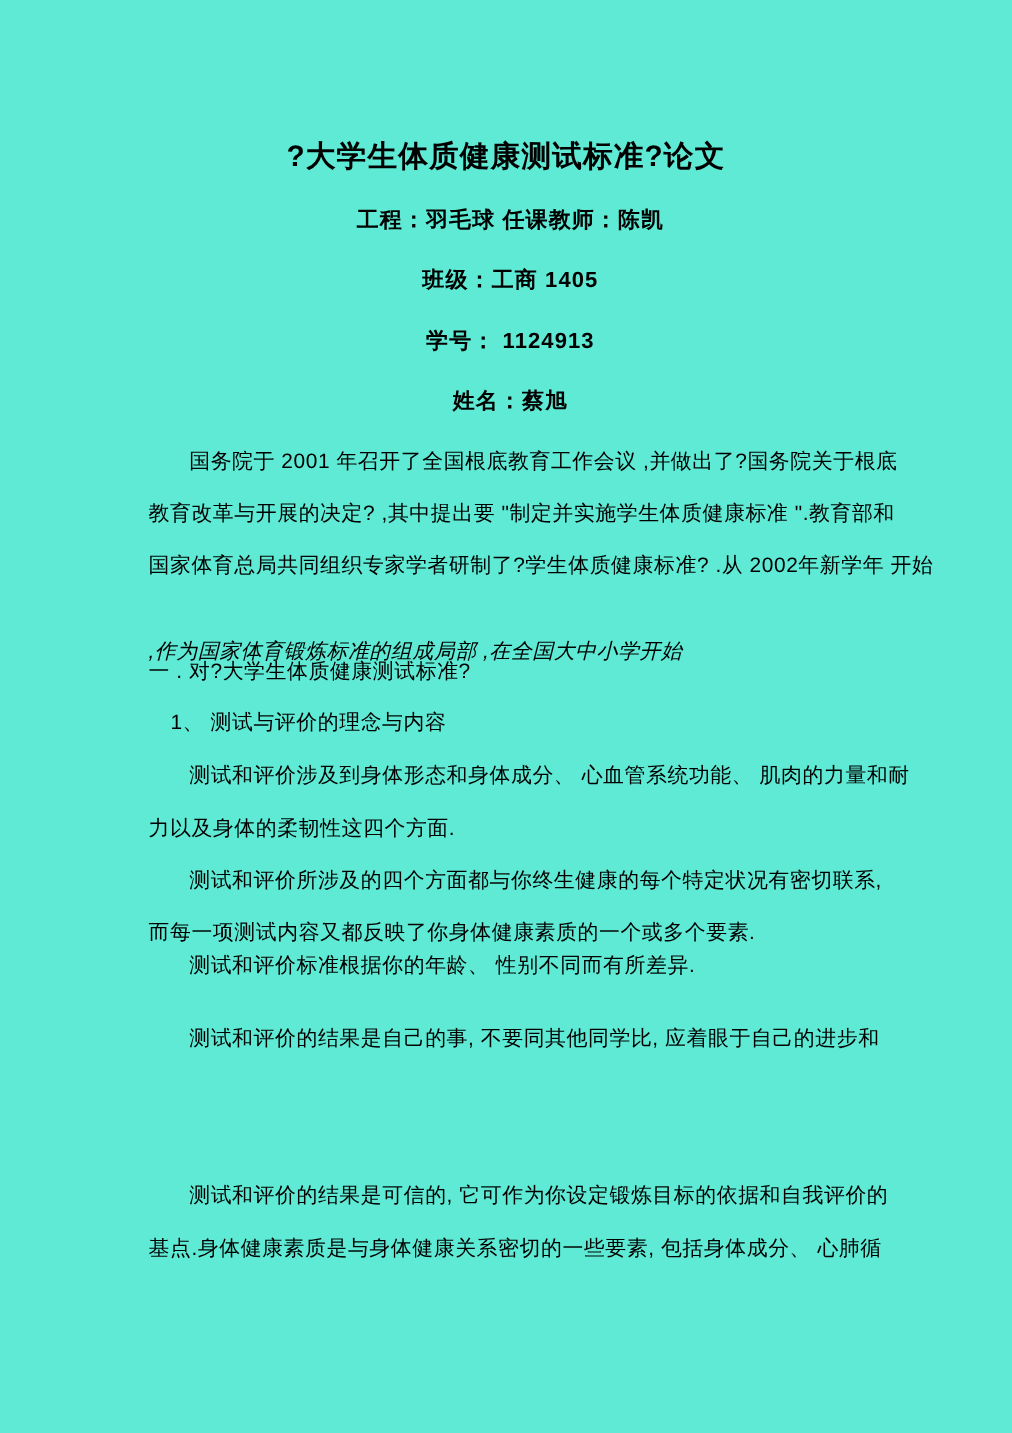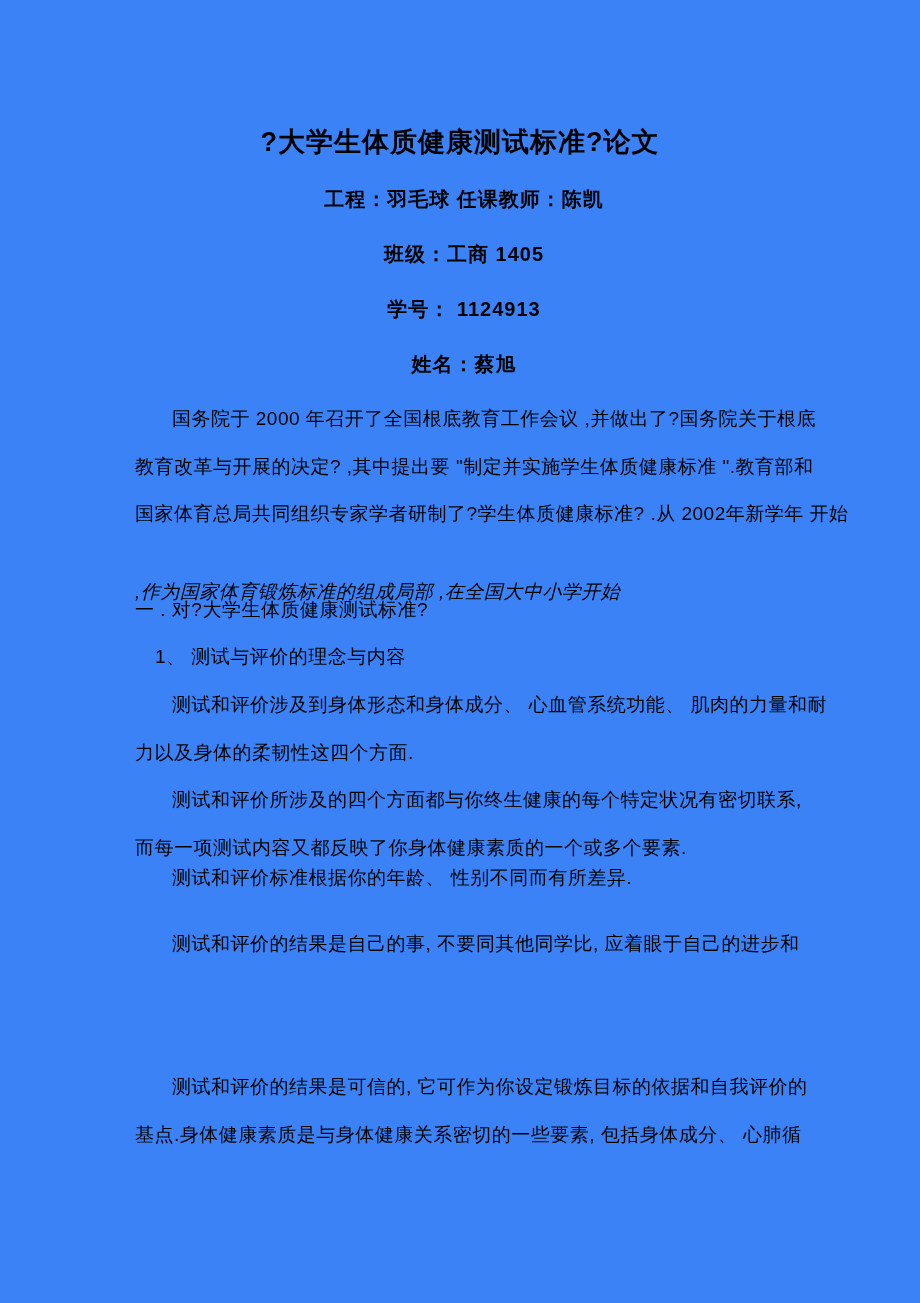--- a/index.html
+++ b/index.html
@@ -1,20 +1,20 @@
 <!DOCTYPE html>
 <html><head>
 <meta charset="utf-8">
 <style>
   html, body { margin:0; padding:0; background:#ffffff; }
   .page {
     position: relative;
     width: 920px;
     height: 1303px;
-    background: #3b82f6;
+    background: #5eead4;
     color: #000000;
     font-family: "Liberation Sans", "DejaVu Sans", sans-serif;
     overflow: hidden;
   }
   .doc-title {
     position: absolute;
     top: 124px;
     left: 0;
     width: 920px;
     margin: 0;
@@ -69,21 +69,21 @@
 
 <div class="page">
 
   <h1 class="doc-title">?大学生体质健康测试标准?论文</h1>
 
   <div class="meta m0">工程：羽毛球 任课教师：陈凯</div>
   <div class="meta m1">班级：工商 1405</div>
   <div class="meta m2">学号： 1124913</div>
   <div class="meta m3">姓名：蔡旭</div>
 
-  <div class="line indent t0">国务院于 2000 年召开了全国根底教育工作会议 ,并做出了?国务院关于根底</div>
+  <div class="line indent t0">国务院于 2001 年召开了全国根底教育工作会议 ,并做出了?国务院关于根底</div>
   <div class="line flush  t1">教育改革与开展的决定? ,其中提出要 "制定并实施学生体质健康标准 ".教育部和</div>
   <div class="line flush  t2">国家体育总局共同组织专家学者研制了?学生体质健康标准? .从 2002年新学年 开始</div>
   <div class="line flush  t3">,作为国家体育锻炼标准的组成局部 ,在全国大中小学开始</div>
   <div class="line flush  t4">一 . 对?大学生体质健康测试标准?</div>
   <div class="line sub    t5">1、 测试与评价的理念与内容</div>
   <div class="line indent t6">测试和评价涉及到身体形态和身体成分、 心血管系统功能、 肌肉的力量和耐</div>
   <div class="line flush  t7">力以及身体的柔韧性这四个方面.</div>
   <div class="line indent t8">测试和评价所涉及的四个方面都与你终生健康的每个特定状况有密切联系,</div>
   <div class="line flush  t9">而每一项测试内容又都反映了你身体健康素质的一个或多个要素.</div>
   <div class="line indent t10">测试和评价标准根据你的年龄、 性别不同而有所差异.</div>

